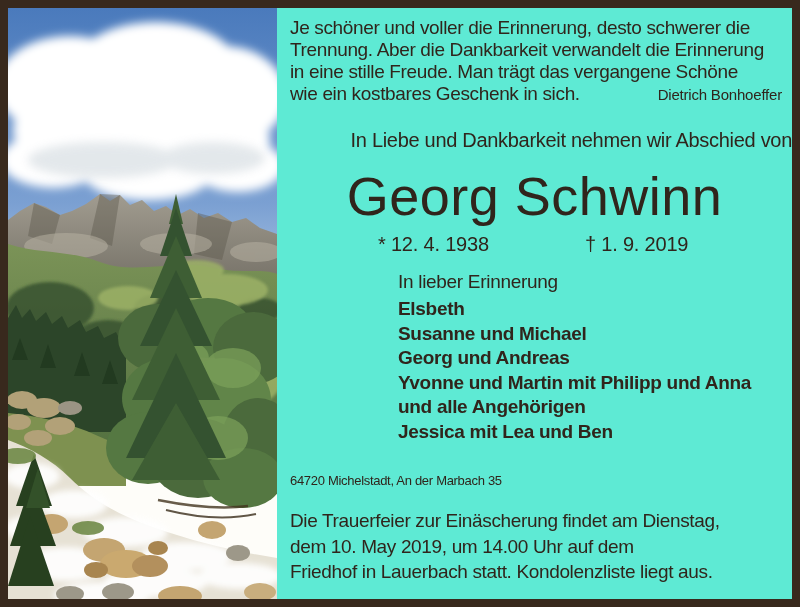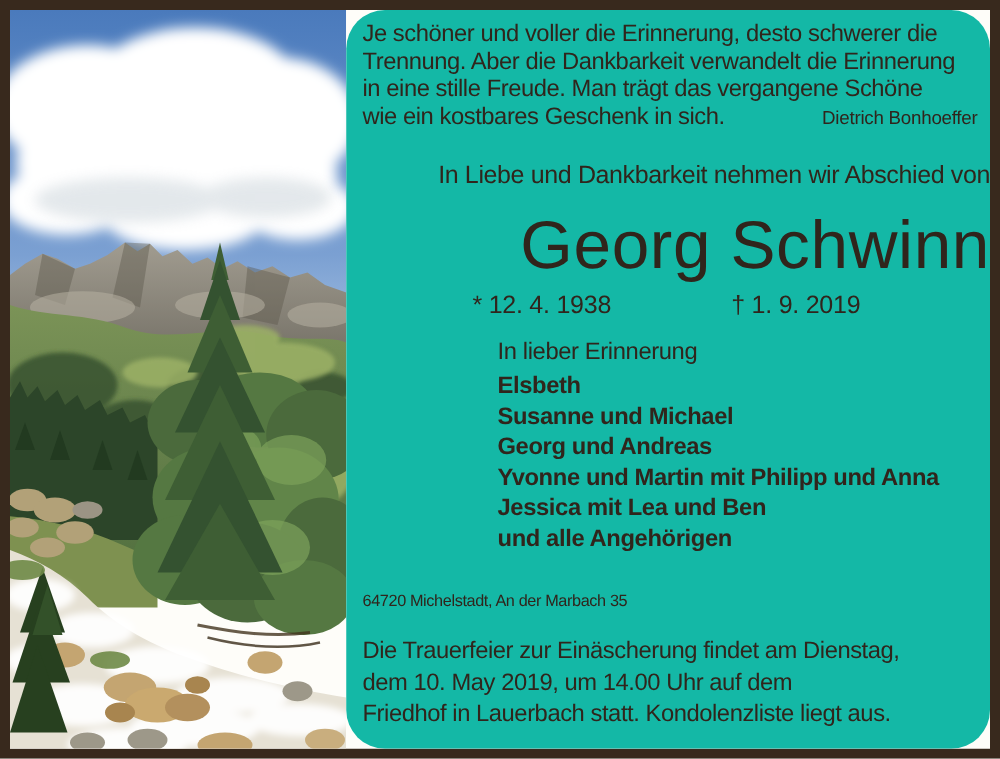--- a/index.html
+++ b/index.html
@@ -13,38 +13,37 @@
     color:#30251c;
     overflow:hidden;
   }
   .photo{
     position:absolute;left:0;top:0;width:269px;height:591px;
     overflow:hidden;
   }
   .photo svg{display:block;width:269px;height:591px;}
   .content{
     position:absolute;left:269px;top:0;right:0;bottom:0;
-    background:#14b8a6;
-    border-radius:31px;
+    background:#5eead4;
   }
   .content > div{position:absolute;}
   .quote{
     left:13px;top:9px;width:494px;
     font-size:19px;line-height:22px;letter-spacing:-0.35px;
     white-space:nowrap;
   }
   .quote-last{display:flex;justify-content:space-between;align-items:baseline;text-align:right;}
   .attribution{font-size:15px;letter-spacing:-0.2px;padding-right:2px;}
   .intro{
     left:0;top:121px;width:100%;
     text-align:right;font-size:20px;letter-spacing:-0.3px;white-space:nowrap;
   }
   .deceased{
     left:0;top:158px;width:100%;
-    text-align:right;font-size:54px;line-height:60px;letter-spacing:0.5px;
+    text-align:center;font-size:54px;line-height:60px;letter-spacing:0.5px;
     white-space:nowrap;
   }
   .dates{left:0;top:225px;width:100%;height:26px;font-size:20px;letter-spacing:-0.2px;padding-left:48px;}
   .birth{position:absolute;left:101px;top:0;white-space:nowrap;}
   .death{position:absolute;left:308px;top:0;white-space:nowrap;}
   .remembrance{left:121px;top:263px;font-size:19px;letter-spacing:-0.3px;white-space:nowrap;}
   .mourners{left:121px;top:289px;font-size:19px;line-height:24.5px;font-weight:bold;letter-spacing:-0.3px;white-space:nowrap;}
   .address{left:13px;top:465px;font-size:13px;letter-spacing:-0.3px;white-space:nowrap;}
   .funeral{left:13px;top:500px;font-size:19px;line-height:25.5px;letter-spacing:-0.35px;white-space:nowrap;}
 </style>
@@ -242,22 +241,22 @@
       <span class="death">† 1. 9. 2019</span>
     </div>
 
     <div class="remembrance">In lieber Erinnerung</div>
 
     <div class="mourners">
       <div>Elsbeth</div>
       <div>Susanne und Michael</div>
       <div>Georg und Andreas</div>
       <div>Yvonne und Martin mit Philipp und Anna</div>
+      <div>und alle Angehörigen</div>
       <div>Jessica mit Lea und Ben</div>
-      <div>und alle Angehörigen</div>
     </div>
 
     <div class="address">64720 Michelstadt, An der Marbach 35</div>
 
     <div class="funeral">
       <div>Die Trauerfeier zur Einäscherung findet am Dienstag,</div>
       <div>dem 10. May 2019, um 14.00 Uhr auf dem</div>
       <div>Friedhof in Lauerbach statt. Kondolenzliste liegt aus.</div>
     </div>
 

